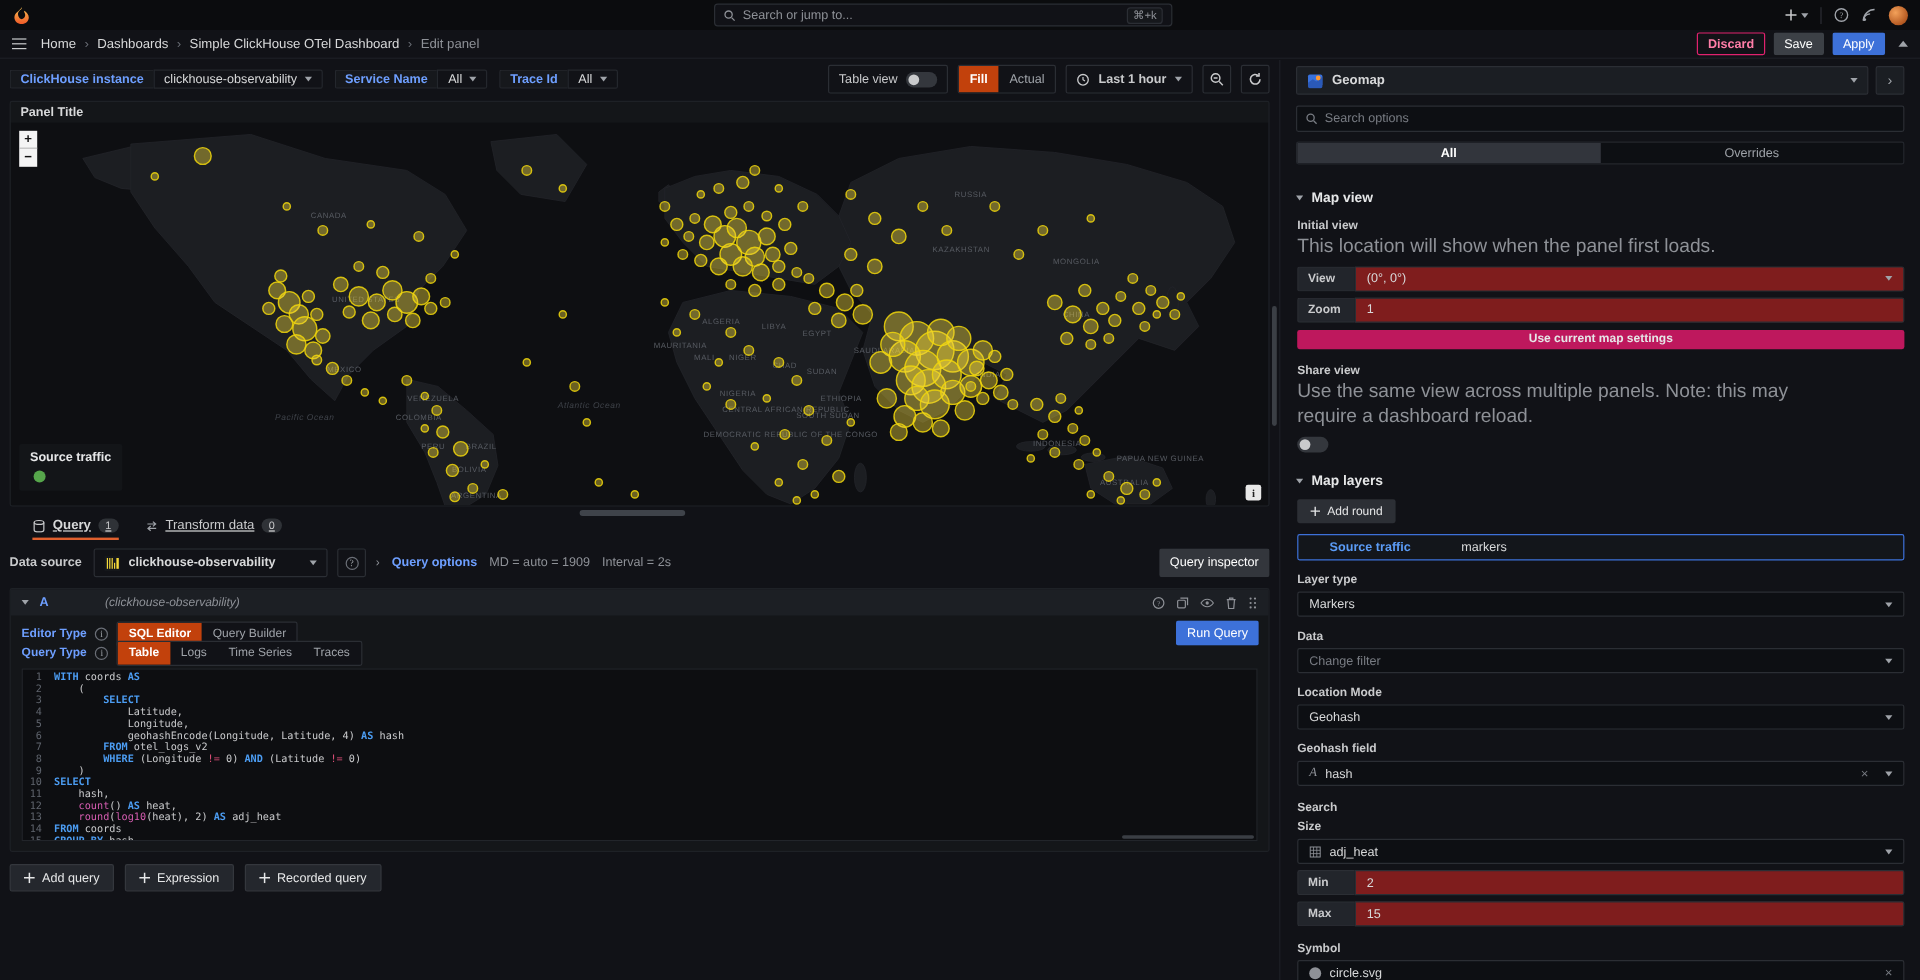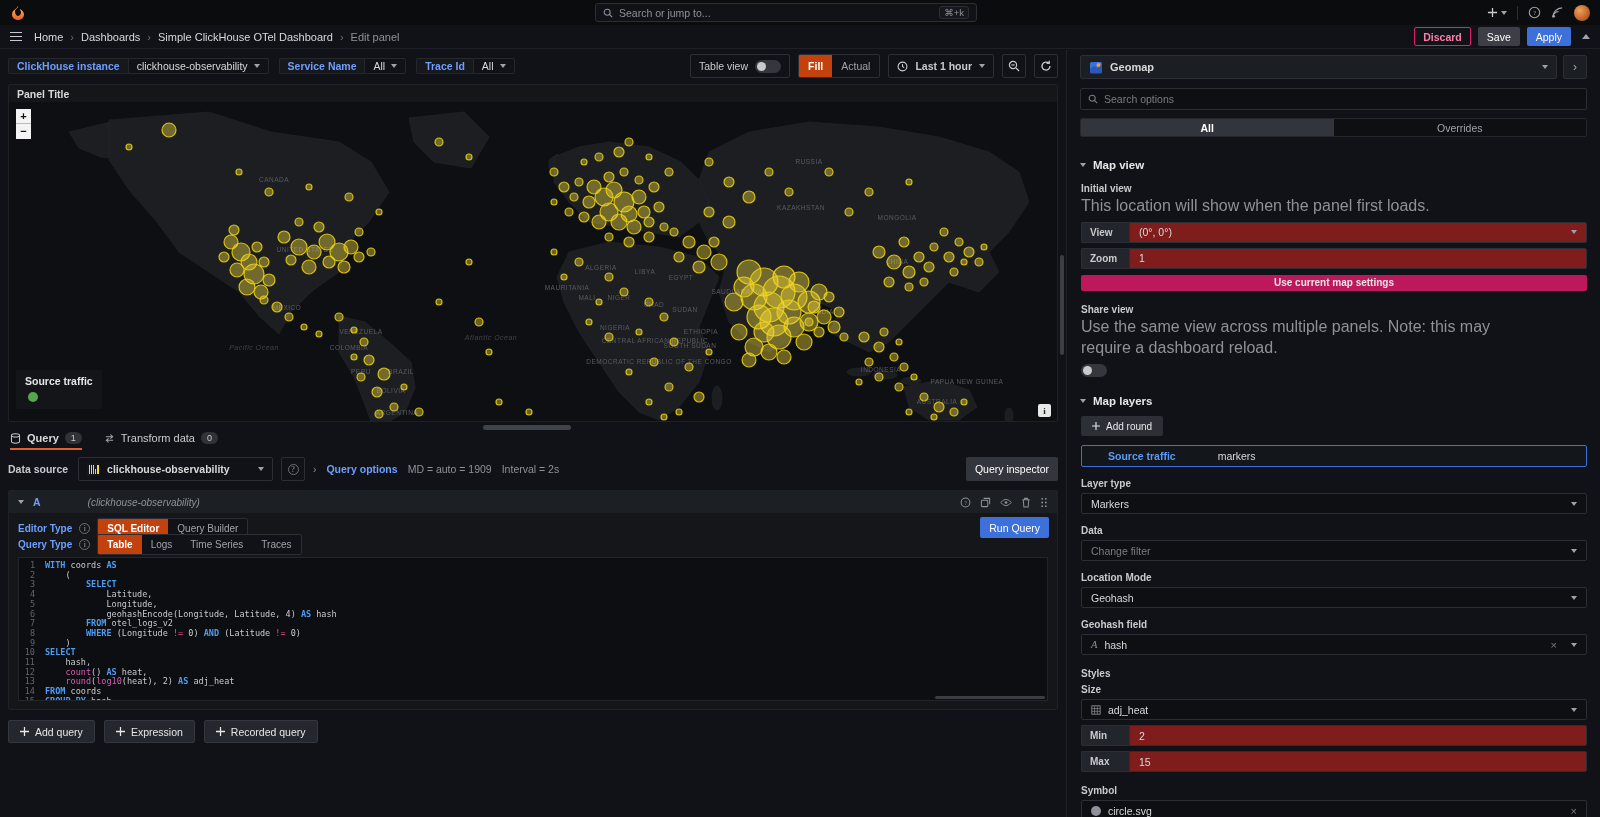--- a/index.html
+++ b/index.html
@@ -56,21 +56,21 @@
   .map-zoom button:first-child { border-bottom:1px solid #bbb; }
   #map-legend { position:absolute; left:7px; bottom:14px; background:rgba(20,22,26,.85); padding:5px 9px 7px 9px; border-radius:2px; }
   #map-legend .t { font-size:10.5px; font-weight:bold; color:#e6e7e8; }
   #map-legend .dot { width:10px; height:10px; border-radius:50%; background:var(--green,#56a64b); margin-top:5px; margin-left:3px; }
   #map-attr { position:absolute; right:6px; bottom:6px; width:13px; height:13px; background:#e8e8e8; color:#222; border-radius:2px; font-size:9px; font-weight:bold; font-family:"Liberation Serif",serif; display:flex; align-items:center; justify-content:center; cursor:pointer; }
 
   #drag-handle { position:absolute; top:425px; left:483px; width:88px; height:5px; border-radius:3px; background:#3f434a; cursor:row-resize; }
   #main-scrollbar { position:absolute; left:1060px; top:255px; width:4px; height:100px; background:#3b3f45; border-radius:2px; }
 
   
-  #qtabs { position:absolute; top:432px; left:0; width:1066px; height:22px; display:flex; align-items:flex-start; gap:22px; padding-left:10px; }
+  #qtabs { position:absolute; top:432px; left:0; width:1066px; height:22px; display:flex; align-items:flex-start; gap:22px; padding-left:27px;text-decoration:underline; }
   .qtab { display:flex; align-items:center; gap:6px; font-size:11px; color:#d8d9da; padding-bottom:4px; cursor:pointer; }
   .qtab.active { border-bottom:2px solid var(--orange,#e0602e); font-weight:bold; }
   .badge { background:#2f3237; color:#c9cacc; border-radius:8px; font-size:9px; padding:1px 6px; font-weight:normal; }
 
   
   #dsrow { position:absolute; top:456px; left:8px; width:1050px; height:26px; display:flex; align-items:center; gap:8px; }
   #dsrow .lbl { font-size:10.5px; color:#c9cacc; font-weight:bold; padding-right:2px; }
   .ds-select { height:24px; width:195px; background:#111217; border:1px solid #2b2e34; border-radius:2px; display:flex; align-items:center; gap:7px; padding:0 8px; font-size:10.5px; font-weight:bold; cursor:pointer; }
   .ch-icon { width:13px; height:13px; background:#15171b; display:flex; align-items:flex-end; gap:1px; padding:1.5px; }
   .ch-icon i { width:1.6px; background:#f5d93b; display:block; }
@@ -759,21 +759,21 @@
           <span>Geohash</span>
           <span class="caret"></span>
         </div>
       <div class="sb-label" style="margin-top:11px;">Geohash field</div>
       <div class="select">
         <span style="color:#8e9197;font-style:italic;font-family:'Liberation Serif',serif;">A</span>
         <span>hash</span>
         <span class="x">×</span>
           <span class="caret"></span>
       </div>
-      <div class="sb-label" style="margin-top:13px;">Styles</div>
+      <div class="sb-label" style="margin-top:13px;">Search</div>
       <div class="sb-label" style="margin-top:5px;">Size</div>
       <div class="select">
         <svg class="ic" width="10" height="10" viewBox="0 0 12 12">
             <rect x="1" y="1" width="10" height="10" fill="none" stroke="#8e9197" stroke-width="1"></rect>
             <path d="M1 4.3h10M1 7.6h10M4.3 1v10M7.6 1v10" stroke="#8e9197" stroke-width="0.8"></path>
           </svg>
         <span>adj_heat</span>
           <span class="caret"></span>
       </div>
       <div class="inline-row">

